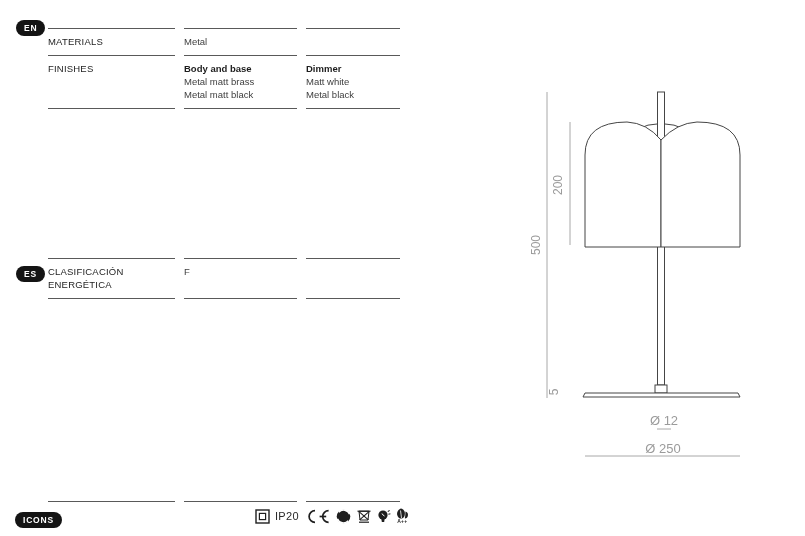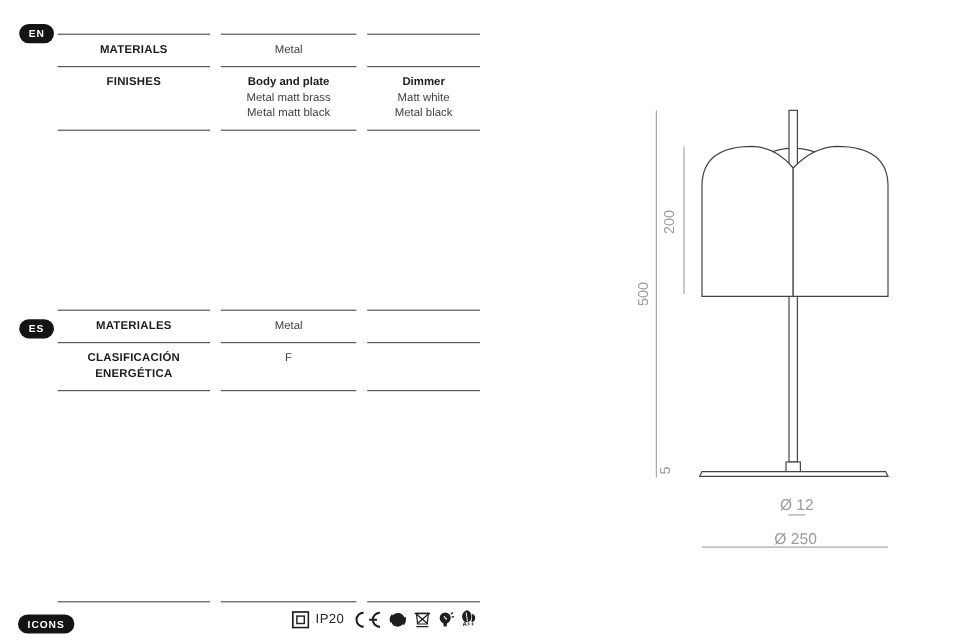--- a/index.html
+++ b/index.html
@@ -1,18 +1,18 @@
 <!DOCTYPE html>
 <html><head>
 <meta charset="utf-8">
 <style>
   html,body { margin:0; padding:0; background:#ffffff; }
   .sheet {
     position:relative; width:794px; height:536px; background:#ffffff;
-    font-family:"Liberation Sans", sans-serif; overflow:hidden;text-align:center;
+    font-family:"Liberation Sans", sans-serif; overflow:hidden;
   }
 
   
   .pill {
     position:absolute; left:16px; height:16px; padding:0 8px;
     display:inline-flex; align-items:center; justify-content:center;
     background:#141414; color:#ffffff; border-radius:9px;
     font-size:8.5px; font-weight:bold; letter-spacing:0.8px;
   }
 
@@ -22,32 +22,32 @@
     border-collapse:separate; border-spacing:9px 0;
     font-size:9.5px; line-height:13px; color:#404040;
   }
   table.spec-table col.c1 { width:127px; }
   table.spec-table col.c2 { width:113px; }
   table.spec-table col.c3 { width:94px; }
   table.spec-table td {
     border-top:1px solid #595959; vertical-align:top; padding:6px 0 7px 0;
   }
   table.spec-table td.lbl {
-    font-weight:bold; color:#1d1d1d; letter-spacing:0.2px;
+    font-weight:normal; color:#1d1d1d; letter-spacing:0.2px;
   }
   table.spec-table .vt { font-weight:bold; color:#1d1d1d; }
   table.spec-table tr.rule-row td { padding:0; height:0; line-height:0; }
 
   
   .icons-line { position:absolute; left:48px; top:501px; width:352px; display:flex; gap:9px; }
   .icons-line span { border-top:1px solid #595959; height:0; }
   .icons-line .s1 { width:127px; } .icons-line .s2 { width:113px; } .icons-line .s3 { width:94px; }
 
   .icons-row {
-    position:absolute; left:243px; top:505px; height:22px;
+    position:absolute; left:255px; top:505px; height:22px;
     display:flex; align-items:center; gap:5px; color:#1f1f1f;
   }
   .icons-row svg { display:block; }
   .ip-text { font-size:11px; letter-spacing:0.3px; color:#2a2a2a; }
   .energy-icon { display:flex; flex-direction:column; align-items:center; line-height:1; }
   .energy-class { font-size:5px; font-weight:bold; color:#1f1f1f; margin-top:0px; letter-spacing:0.2px; }
 
   
   .drawing { position:absolute; left:530px; top:85px; }
   .drawing .dim-text { fill:#9b9b9b; font-family:"Liberation Sans", sans-serif; }
@@ -69,21 +69,21 @@
       </colgroup>
     <tbody>
         <tr>
       <td class="lbl">MATERIALS</td>
       <td class="val">Metal</td>
       <td class="val"></td>
     </tr>
     <tr>
       <td class="lbl">FINISHES</td>
       <td class="val">
-        <div class="vt">Body and plate</div>
+        <div class="vt">Body and base</div>
         <div>Metal matt brass</div>
         <div>Metal matt black</div>
       </td>
       <td class="val">
         <div class="vt">Dimmer</div>
         <div>Matt white</div>
         <div>Metal black</div>
       </td>
     </tr>
     <tr class="rule-row">
@@ -98,25 +98,20 @@
     <span>ES</span>
   </div>
 
   <table class="spec-table" style="top:258px">
     <colgroup>
         <col class="c1">
         <col class="c2">
         <col class="c3">
       </colgroup>
     <tbody>
-        <tr>
-      <td class="lbl">MATERIALES</td>
-      <td class="val">Metal</td>
-      <td class="val"></td>
-    </tr>
     <tr>
       <td class="lbl">CLASIFICACIÓN ENERGÉTICA</td>
       <td class="val">F</td>
       <td class="val"></td>
     </tr>
     <tr class="rule-row">
           <td></td>
           <td></td>
           <td></td>
         </tr>

